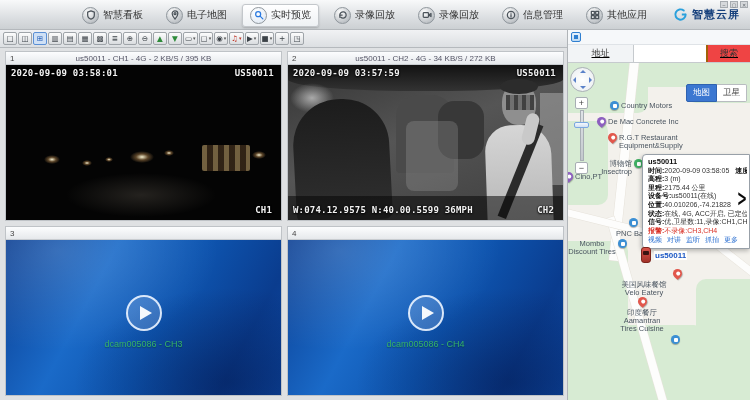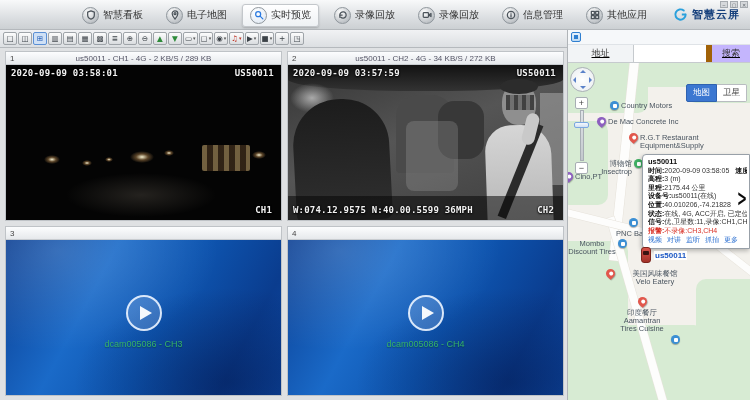--- a/index.html
+++ b/index.html
@@ -80,21 +80,21 @@
     border-left:1px solid #b0b4b8;display:flex;flex-direction:column;}
   .sb-top{height:15px;flex:0 0 auto;background:#f6f8fa;border-bottom:1px solid #dfe3e7;
     display:flex;align-items:center;padding:0 3px;}
   .sb-ic{width:10px;height:10px;border:1px solid #2f7fd0;background:linear-gradient(#e8f2fc,#bcd9f3);
     border-radius:2px;cursor:pointer;position:relative;}
   .sb-ic::after{content:"";position:absolute;left:2px;top:2px;width:4px;height:4px;background:#2f7fd0;}
   .addr{height:18px;flex:0 0 auto;display:flex;border-bottom:1px solid #c6cace;font-size:9px;text-decoration:underline;}
   .addr .lab{width:66px;background:#f2f4f6;border-right:1px solid #c6cace;display:flex;
     align-items:center;justify-content:center;color:#333;}
   .addr input{flex:1;border:none;outline:none;min-width:0;font-size:9px;padding:0 3px;background:#fff;}
-  .addr .btn{width:44px;background:#c4b5fd;border-left:6px solid #a16207;display:flex;
+  .addr .btn{width:44px;background:#ef4444;border-left:2px solid #a16207;display:flex;
     align-items:center;justify-content:center;color:#333;cursor:pointer;}
   .map{flex:1;position:relative;overflow:hidden;background:#f3f1ec;min-height:0;}
   .gp{position:absolute;background:#d7ebd3;border-radius:10px;}
   .rd{position:absolute;background:#fdfdfc;box-shadow:0 0 0 .5px #e6e2da;}
 
   .pan{position:absolute;left:2px;top:4px;width:25px;height:25px;border-radius:50%;z-index:3;
     background:radial-gradient(#ffffff,#e8ecef);border:1px solid #aab0b6;cursor:pointer;}
   .pa{position:absolute;width:0;height:0;border:3px solid transparent;}
   .pa.up{left:9px;top:2px;border-bottom-color:#5b82c9;border-top-width:0;}
   .pa.dn{left:9px;bottom:2px;border-top-color:#5b82c9;border-bottom-width:0;}
@@ -292,21 +292,21 @@
     <button class="tb">
         <span>◳</span>
       </button>
   </div>
 
   <div class="video-grid">
 
     <div class="vpanel">
       <div class="vp-head">
         <span class="vp-num">1</span>
-        <span class="vp-title">us50011 - CH1 - 4G - 2 KB/S / 289 KB</span>
+        <span class="vp-title">us50011 - CH1 - 4G - 2 KB/S / 395 KB</span>
       </div>
       <div class="vp-body night">
         <i style="left:38px;top:90px;width:16px;height:9px"></i>
         <i style="left:76px;top:95px;width:10px;height:6px"></i>
         <i style="left:99px;top:92px;width:8px;height:5px"></i>
         <i style="left:124px;top:86px;width:24px;height:12px"></i>
         <i style="left:158px;top:85px;width:10px;height:6px"></i>
         <i class="bld" style="left:196px;top:80px;width:48px;height:26px"></i>
         <i style="left:246px;top:86px;width:14px;height:8px"></i>
         <i class="road" style="left:60px;top:108px;width:150px;height:44px"></i>
@@ -416,21 +416,21 @@
       </div>
 
       <div class="poi" style="left:42px;top:38px">
         <span class="pin round p-blue"></span>
         <span class="txt">Country Motors</span>
       </div>
       <div class="poi" style="left:29px;top:54px">
         <span class="pin p-purple"></span>
         <span class="txt">De Mac Concrete Inc</span>
       </div>
-      <div class="poi" style="left:61px;top:70px">
+      <div class="poi" style="left:40px;top:70px">
         <span class="pin p-red"></span>
         <span class="txt">
             <span style="display:block">R.G.T Restaurant</span>
             <span style="display:block">Equipment&amp;Supply</span>
           </span>
       </div>
       <div class="poi right" style="left:28px;top:96px;z-index:1">
         <span class="txt" style="width:36px">
             <span style="display:block">博物馆</span>
             <span style="display:block">Insectrop</span>
@@ -445,21 +445,21 @@
         <span class="pin round p-blue"></span>
         <span class="txt">PNC Bank</span>
       </div>
       <div class="poi center" style="left:0px;top:176px">
         <span class="txt" style="width:48px">
             <span style="display:block">Mombo</span>
             <span style="display:block">Discount Tires</span>
           </span>
         <span class="pin round p-blue"></span>
       </div>
-      <div class="poi center" style="left:38px;top:206px;flex-direction:row;align-items:flex-start">
+      <div class="poi center" style="left:38px;top:206px;flex-direction:column;align-items:flex-end">
         <span class="pin p-red"></span>
         <span class="txt" style="width:76px">
             <span style="display:block">美国风味餐馆</span>
             <span style="display:block">Velo Eatery</span>
           </span>
       </div>
       <div class="poi center" style="left:34px;top:234px;flex-direction:column;align-items:center">
         <span class="pin p-red"></span>
         <span class="txt" style="width:80px">
             <span style="display:block">印度餐厅</span>

